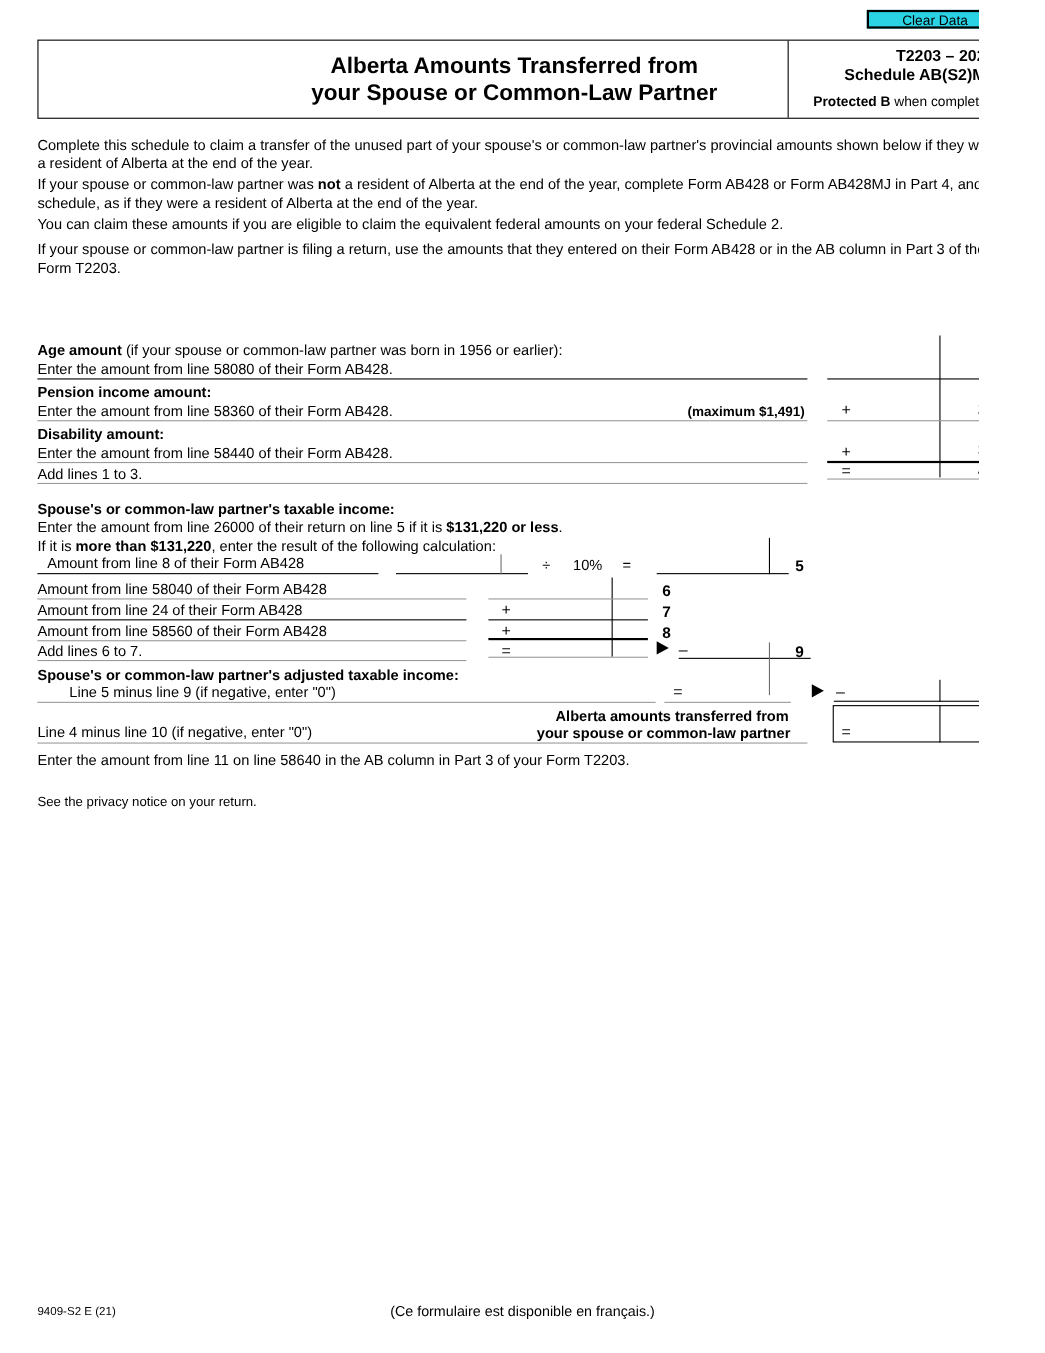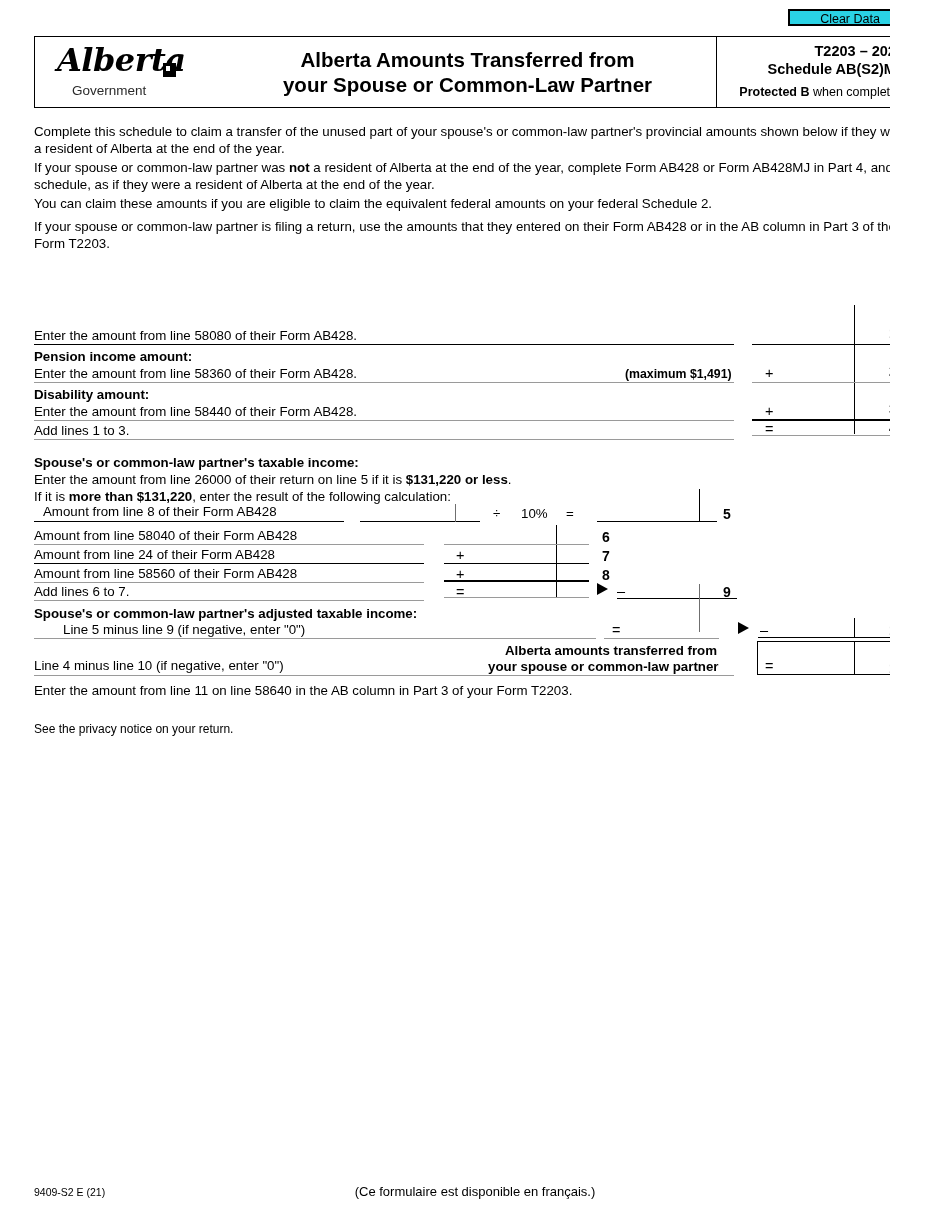--- a/index.html
+++ b/index.html
@@ -232,43 +232,39 @@
   }
 </style>
 </head>
 <body>
 
 <div class="page">
 
   <div class="clear-data-btn">Clear Data</div>
 
   <div class="header-box">
-    <div class="logo-cell">
-      <div class="logo-script">Alberta</div>
-      <div class="logo-flag"></div>
-      <div class="logo-gov">Government</div>
-    </div>
     <div class="title-cell">
       <div class="title-line">Alberta Amounts Transferred from</div>
       <div class="title-line">your Spouse or Common-Law Partner</div>
     </div>
     <div class="meta-cell">
       <div class="meta-form">T2203 – 2021</div>
       <div class="meta-sched">Schedule AB(S2)MJ</div>
       <div class="meta-prot"><b>Protected B</b><span> when completed</span></div>
     </div>
   </div>
 
   <div class="intro" style="top:124px;">Complete this schedule to claim a transfer of the unused part of your spouse's or common-law partner's provincial amounts shown below if they were a resident of Alberta at the end of the year.</div>
   <div class="intro" style="top:160px;"><span>If your spouse or common-law partner was </span><b>not</b><span> a resident of Alberta at the end of the year, complete Form AB428 or Form AB428MJ in Part 4, and this schedule, as if they were a resident of Alberta at the end of the year.</span></div>
   <div class="intro" style="top:196px;">You can claim these amounts if you are eligible to claim the equivalent federal amounts on your federal Schedule 2.</div>
   <div class="intro" style="top:219px;">If your spouse or common-law partner is filing a return, use the amounts that they entered on their Form AB428 or in the AB column in Part 3 of their Form T2203.</div>
 
   <div class="vrule" style="left:854px; top:305px; height:129px;"></div>
 
+  <div class="lbl" style="left:34px; top:311px;"><b>Age amount</b><span> (if your spouse or common-law partner was born in 1956 or earlier):</span></div>
   <div class="lbl" style="left:34px; top:328px;">Enter the amount from line 58080 of their Form AB428.</div>
   <div class="rule dark" style="left:34px; top:344px; width:700px;"></div>
   <div class="rule dark" style="left:752px; top:344px; width:152px;"></div>
   <div class="lineno" style="left:889px; top:326px;">1</div>
 
   <div class="lbl b" style="left:34px; top:349px;">Pension income amount:</div>
   <div class="lbl" style="left:34px; top:366px;">Enter the amount from line 58360 of their Form AB428.</div>
   <div class="lbl sm" style="left:625px; top:366px;">(maximum $1,491)</div>
   <div class="rule" style="left:34px; top:382px; width:700px;"></div>
   <div class="rule" style="left:752px; top:382px; width:152px;"></div>

